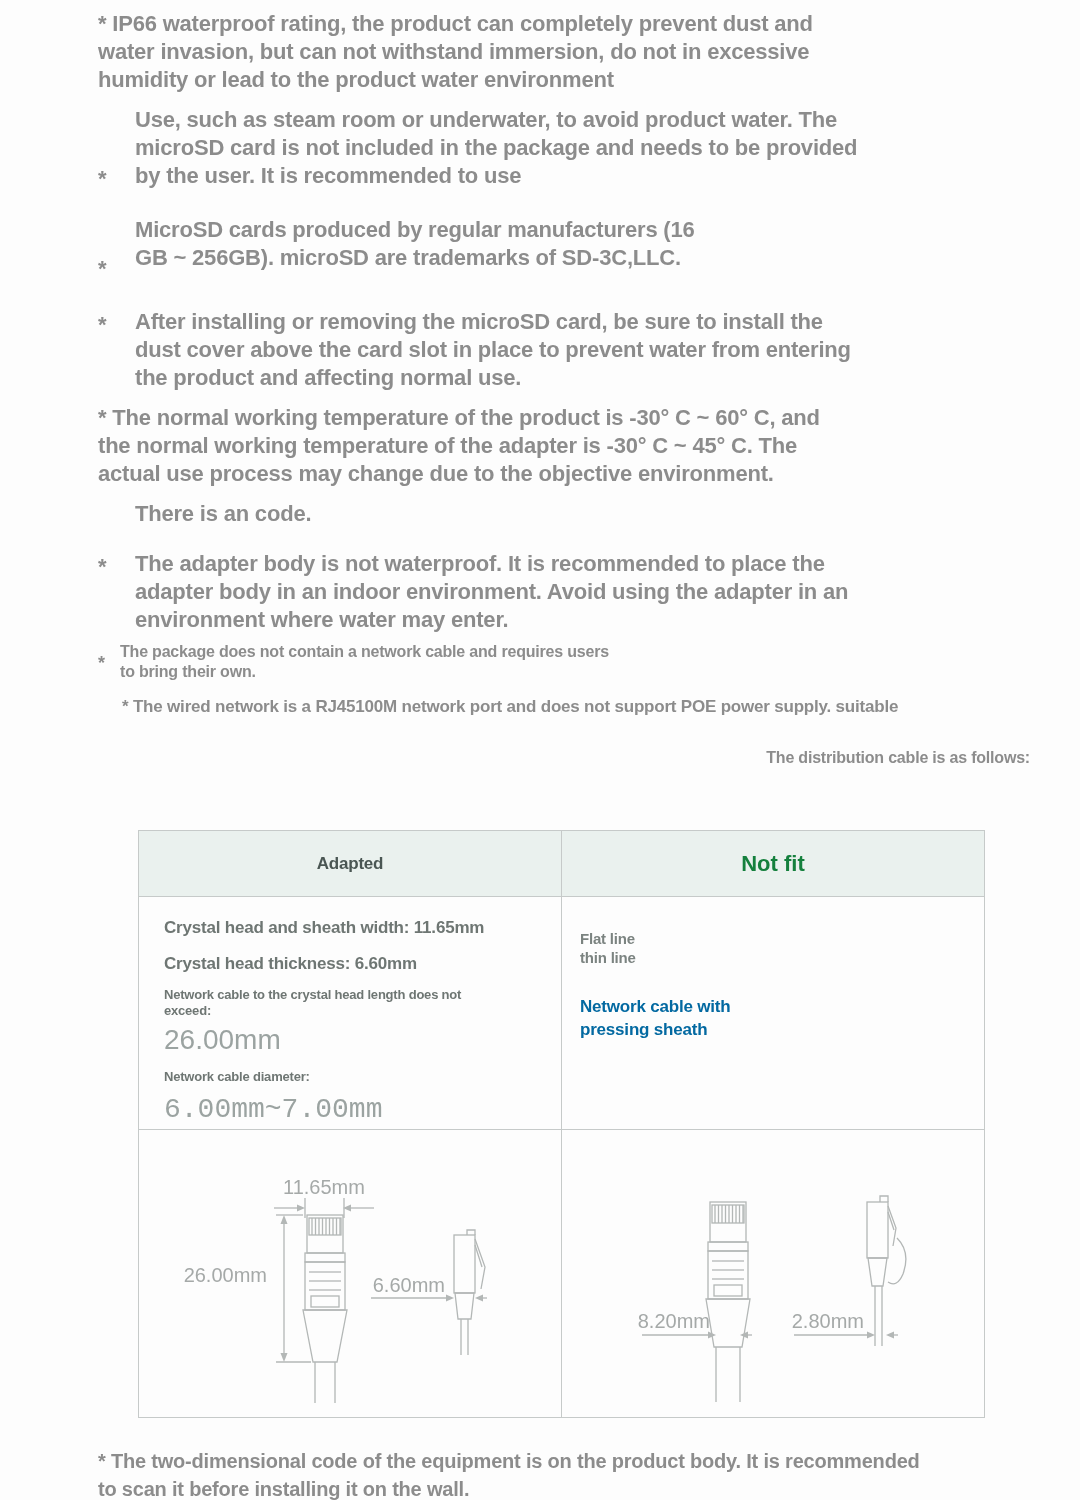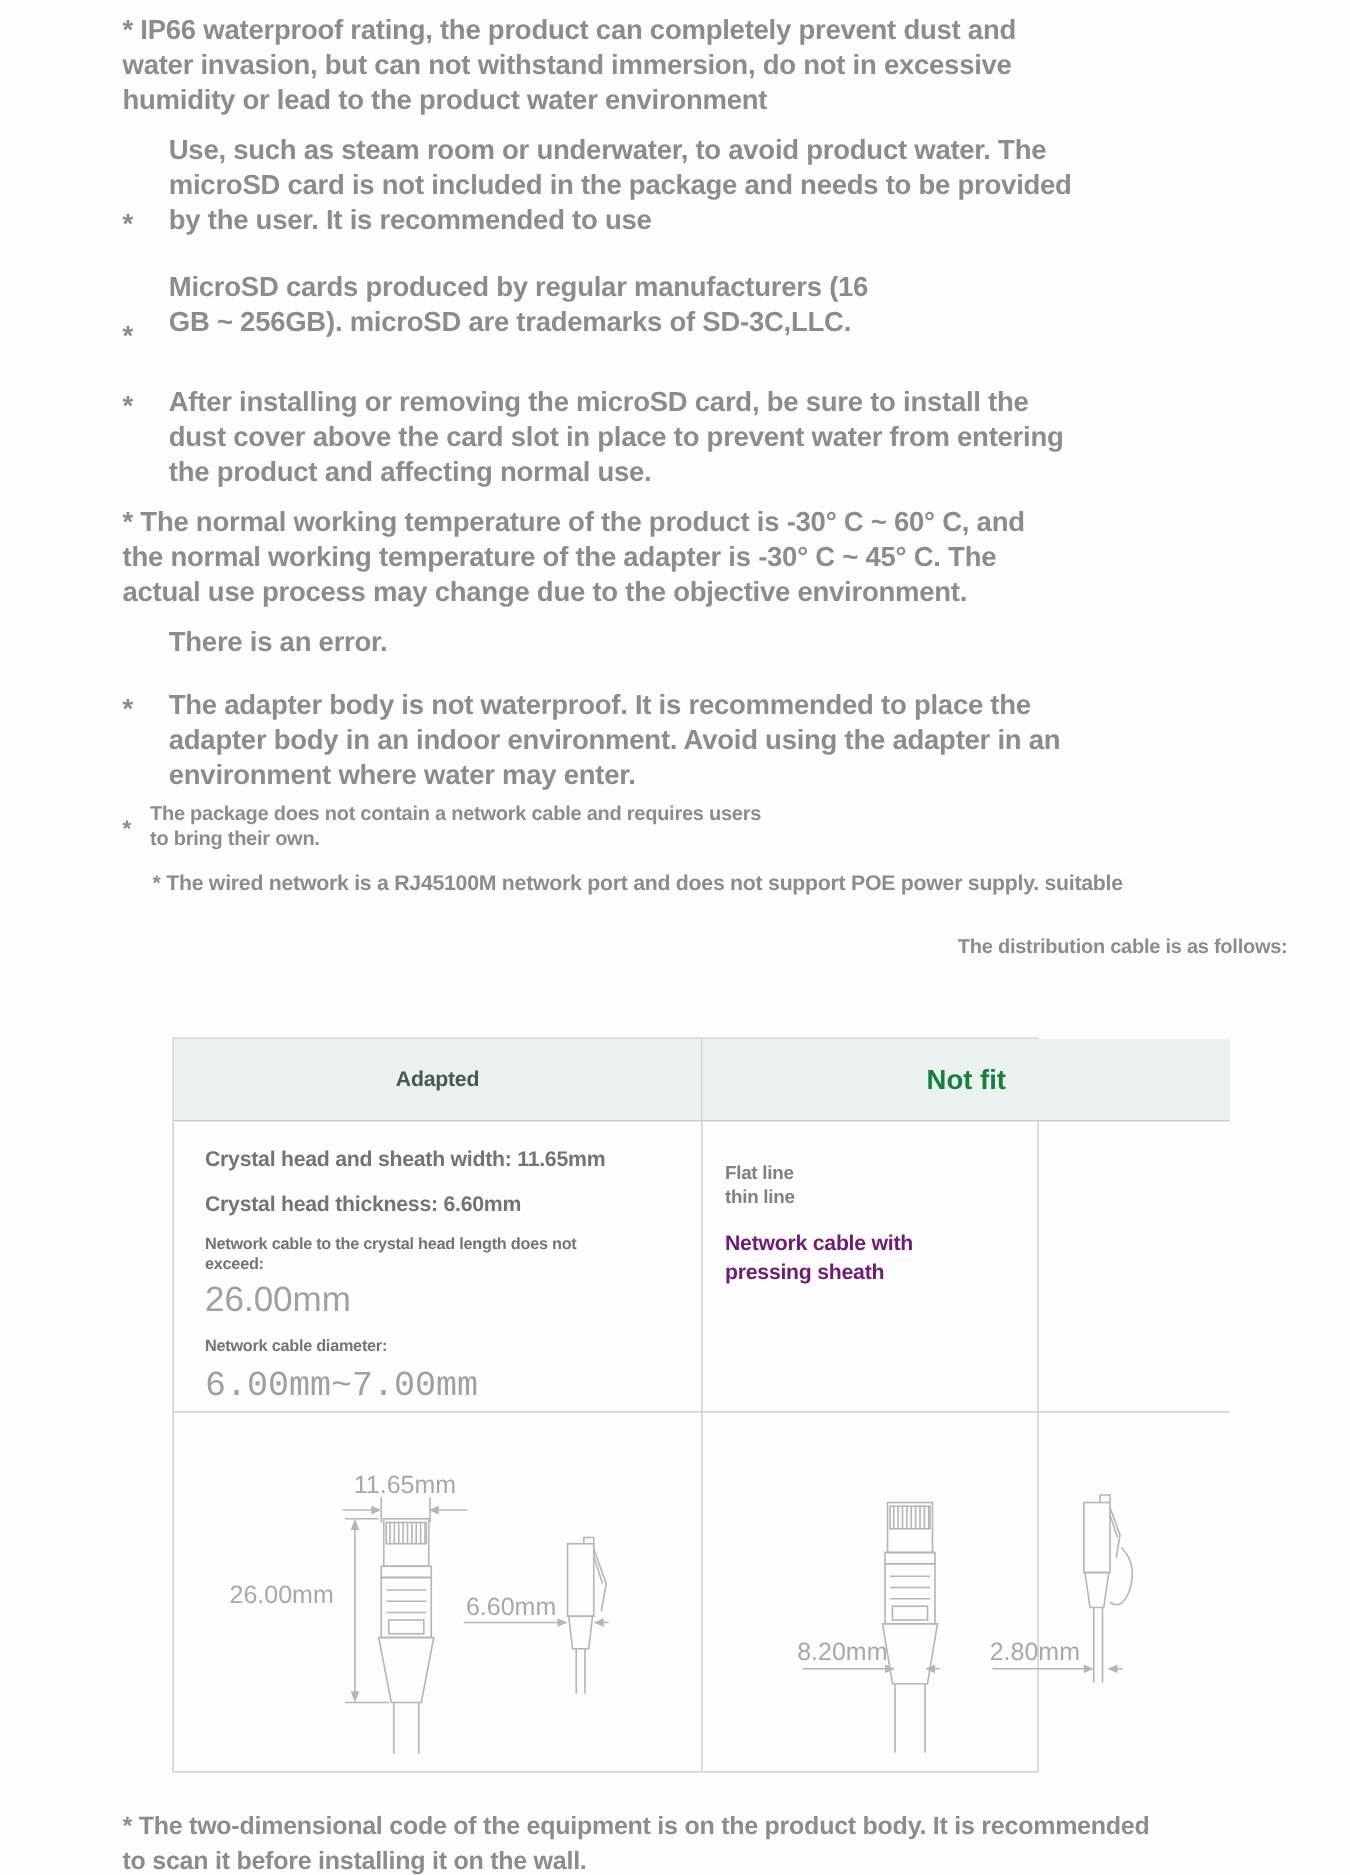--- a/index.html
+++ b/index.html
@@ -37,21 +37,21 @@
   .m-error   { margin-top:12px; margin-left:37px; }
   .m-adapter { margin-top:22px; }
   .m-package { margin-top:8px; }
   .m-wired   { margin-top:14px; margin-left:24px; }
   .m-dist    { margin-top:30px; margin-left:37px;text-align:right; }
   .m-qr      { margin-top:29px; }
 
   
   .tbl {
     margin-top:62px; margin-left:40px;
-    width:693px;
+    width:847px;
     border:1px solid #c6cac9;
     display:grid;
     grid-template-columns:423px 422px;
     background:#fdfdfd;
   }
   .th {
     height:66px;
     background:#eaf1ee;
     display:flex; align-items:center; justify-content:center;
     border-bottom:1px solid #c6cac9;
@@ -66,21 +66,21 @@
   .cell-notfit { height:232px; padding:32px 10px 0 18px; }
 
   .spec-line   { font-size:17px; line-height:21px; color:#6e7673; }
   .spec-line + .spec-line { margin-top:15px; }
   .spec-cap    { font-size:13px; line-height:16px; color:#6e7673; white-space:pre-line; margin-top:13px; }
   .spec-val    { font-size:28px; line-height:32px; font-weight:400; color:#9ba3a1; letter-spacing:0; margin-top:5px; }
   .spec-cap2   { margin-top:13px; }
   .spec-val2   { margin-top:9px;font-family:Liberation Mono, monospace; }
 
   .nf-lines  { font-size:15px; line-height:19px; color:#7b8380; white-space:pre-line; }
-  .nf-sheath { font-size:17px; line-height:23px; color:#701a75; white-space:pre-line; margin-top:16px; }
+  .nf-sheath { font-size:17px; line-height:23px; color:#0369a1; white-space:pre-line; margin-top:28px; }
 
   .diag {
     height:288px; border-top:1px solid #c6cac9;text-align:right;
   }
   .diag-adapted { border-right:1px solid #c6cac9; }
   svg { display:block; }
   svg text {
     font-family:"Liberation Sans", sans-serif;
     font-weight:400; font-size:20px; fill:#a5a9a8; letter-spacing:0;
   }
@@ -113,21 +113,21 @@
     <span class="star off-after">*</span>
     <div class="note lg">After installing or removing the microSD card, be sure to install the
 dust cover above the card slot in place to prevent water from entering
 the product and affecting normal use.</div>
   </div>
 
   <div class="note lg m-temp">* The normal working temperature of the product is -30° C ~ 60° C, and
 the normal working temperature of the adapter is -30° C ~ 45° C. The
 actual use process may change due to the objective environment.</div>
 
-  <div class="note lg m-error">There is an error.</div>
+  <div class="note lg m-error">There is an code.</div>
 
   <div class="row m-adapter">
     <span class="star off-adapter">*</span>
     <div class="note lg">The adapter body is not waterproof. It is recommended to place the
 adapter body in an indoor environment. Avoid using the adapter in an
 environment where water may enter.</div>
   </div>
 
   <div class="row m-package">
     <span class="star small off-package">*</span>

